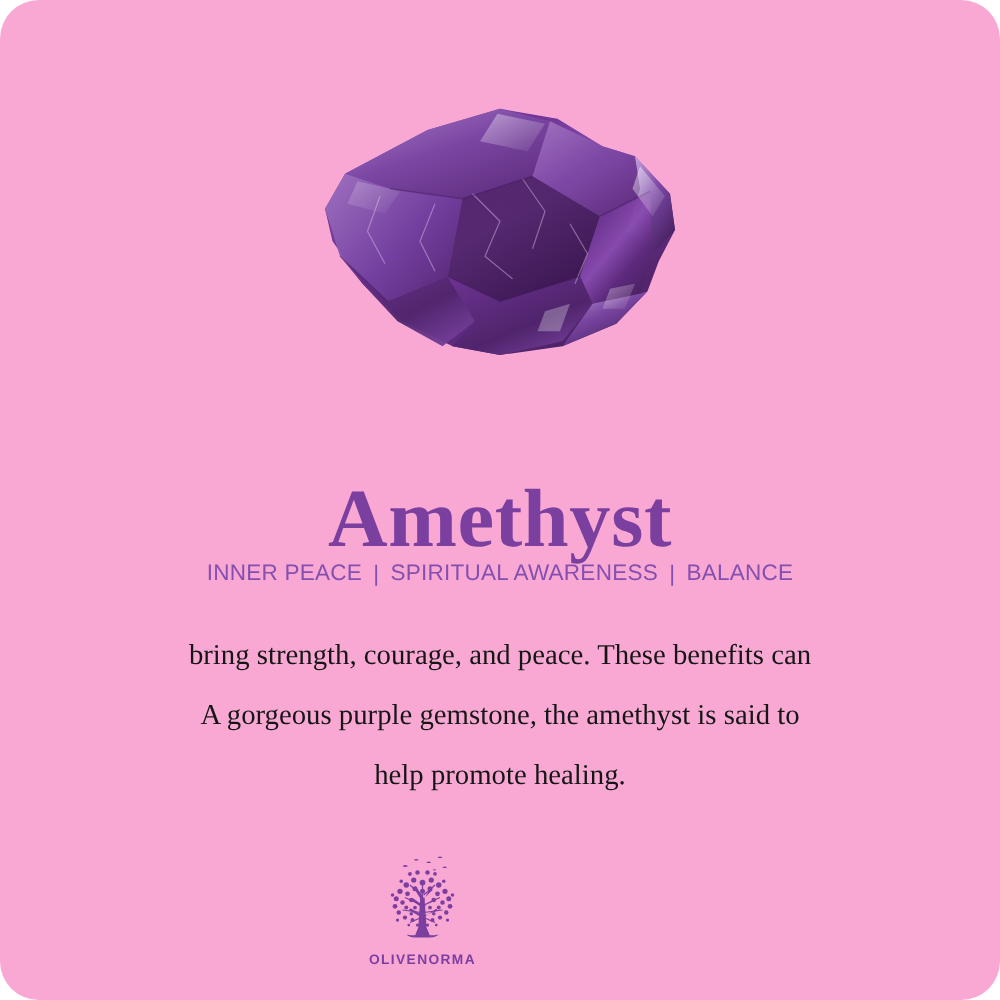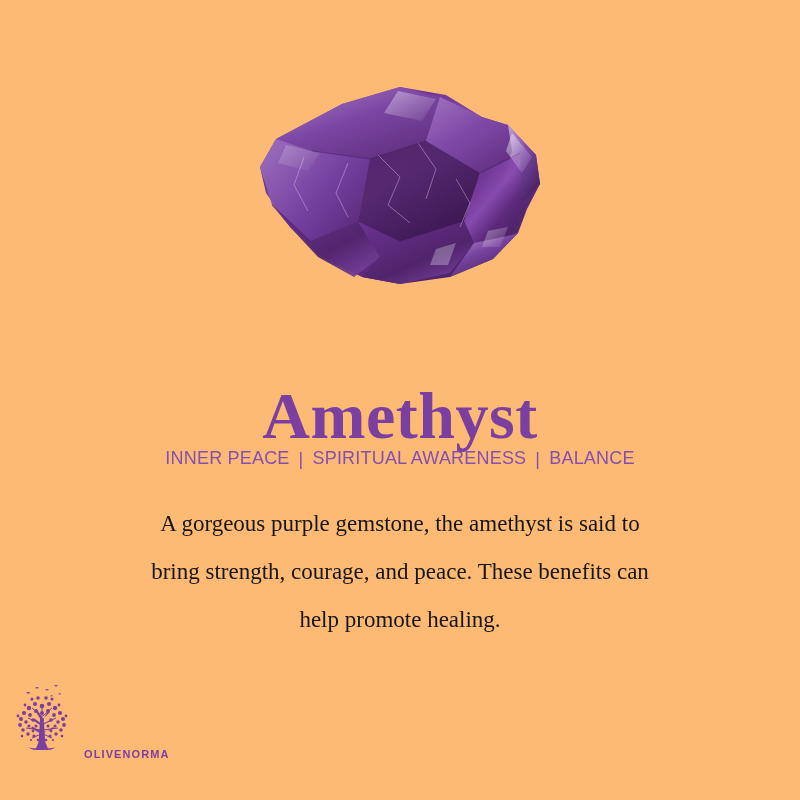--- a/index.html
+++ b/index.html
@@ -12,24 +12,25 @@
     height: 800px;
     overflow: hidden;
     font-family: "Liberation Serif", serif;
     -webkit-font-smoothing: antialiased;
   }
 
   .card {
     position: relative;
     width: 800px;
     height: 800px;
-    background: #fdba74;
+    background: #f9a8d4;
     display: flex;
     flex-direction: column;
     align-items: center;
+    border-radius: 31px;
   }
 
   
   .stone-wrap {
     position: absolute;
     left: 0;
     top: 78px;
     width: 800px;
     height: 220px;
     display: flex;
@@ -95,22 +96,22 @@
   }
   .desc-line { display: block; }
 
   
   .brand {
     position: absolute;
     top: 680px;
     left: 0;
     width: 676px;
     display: flex;
-    flex-direction: row;
-    align-items: flex-end;
+    flex-direction: column;
+    align-items: center;
   }
   .brand-mark {
     display: block;
     width: 84px;
     height: 80px;
   }
   .brand-name {
     margin-top: 2px;
     font-family: "Liberation Sans", sans-serif;
     font-size: 11px;
@@ -209,22 +210,22 @@
     </svg>
   </div>
 
   <h1 class="title">Amethyst</h1>
 
   <div class="keywords">
     <span class="kw">INNER PEACE</span><span class="kw-sep">|</span><span class="kw">SPIRITUAL AWARENESS</span><span class="kw-sep">|</span><span class="kw">BALANCE</span>
   </div>
 
   <div class="desc">
+    <span class="desc-line">bring strength, courage, and peace. These benefits can</span>
     <span class="desc-line">A gorgeous purple gemstone, the amethyst is said to</span>
-    <span class="desc-line">bring strength, courage, and peace. These benefits can</span>
     <span class="desc-line">help promote healing.</span>
   </div>
 
   <div class="brand">
     <svg class="brand-mark" viewBox="0 0 84 80">
       <g fill="#7B3FA0">
 
         <path d="M40.2,38 L43.6,38 L45.2,62 L48.6,70 L35.4,70 L38.6,62 Z"></path>
         <path d="M41,40 L36,32 L38,31 L42,37 Z"></path>
         <path d="M43,40 L48,31 L50,32 L44,38 Z"></path>

